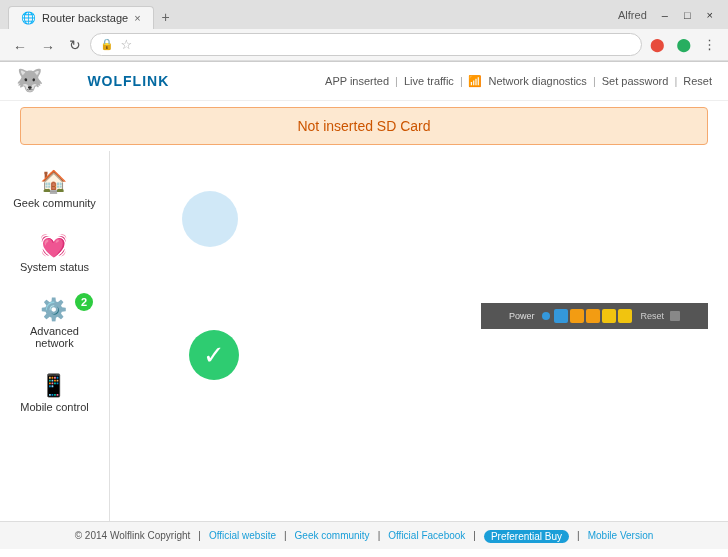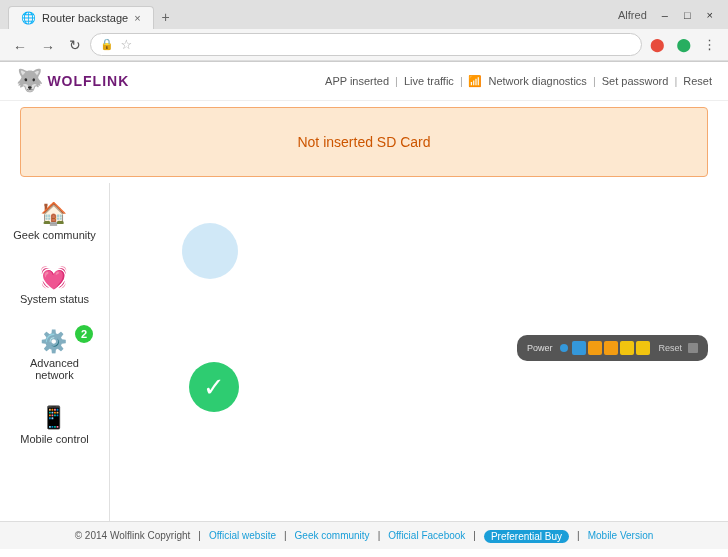--- a/index.html
+++ b/index.html
@@ -17,27 +17,27 @@
     .address-input { border: none; outline: none; flex: 1; font-size: 12px; color: #333; background: transparent; }
     .star-icon { color: #aaa; font-size: 13px; }
     .nav-icons { display: flex; gap: 4px; align-items: center; }
     .nav-icon-btn { background: none; border: none; cursor: pointer; font-size: 13px; color: #555; padding: 2px 4px; }
     .win-btn { background: none; border: none; cursor: pointer; font-size: 11px; color: #333; padding: 2px 7px; }
 
     
     .router-header { background: #fff; padding: 6px 16px; display: flex; justify-content: space-between; align-items: center; border-bottom: 1px solid #eee; }
     .logo { display: flex; align-items: center; gap: 4px; }
     .logo-icon { font-size: 22px; color: #e85000; }
-    .logo-text { font-weight: bold; font-size: 14px; color: #701a75; letter-spacing: 1px; }
+    .logo-text { font-weight: bold; font-size: 14px; color: #0369a1; letter-spacing: 1px; margin-left: 40px; }
     .header-nav { display: flex; align-items: center; gap: 6px; font-size: 11px; color: #555; }
     .header-nav a { color: #555; text-decoration: none; cursor: pointer; }
     .header-nav .sep { color: #aaa; }
 
     
-    .sd-warning { background: #fde8d0; border: 1px solid #f5a96e; text-align: center; padding: 26px; margin: 0 10px 0; color: #cc5500; font-size: 14px; border-radius: 4px; }
+    .sd-warning { background: #fde8d0; border: 1px solid #f5a96e; text-align: center; padding: 10px; margin: 0 10px 0; color: #cc5500; font-size: 14px; border-radius: 4px; }
     .sidebar { background: #fff; width: 110px; display: flex; flex-direction: column; padding: 8px 0; gap: 4px; border-right: 1px solid #e0e0e0; z-index: 10; }
     .sidebar-item { display: flex; flex-direction: column; align-items: center; padding: 10px 6px; cursor: pointer; border-radius: 6px; margin: 0 6px; position: relative; }
     .sidebar-icon { font-size: 22px; color: #1a9ed8; margin-bottom: 2px; }
     .sidebar-label { font-size: 11px; color: #333; text-align: center; }
     .badge { position: absolute; top: 6px; right: 10px; background: #2ecc40; color: #fff; border-radius: 50%; width: 18px; height: 18px; display: flex; align-items: center; justify-content: center; font-size: 11px; font-weight: bold; }
 
     
     .network-area { flex: 1; position: relative; }
 
     
@@ -58,21 +58,21 @@
     .ext-network-label { position: absolute; top: 148px; left: 140px; color: #fff; font-size: 13px; font-weight: bold; display: flex; align-items: center; gap: 8px; }
     .step-circle { border: 2px solid #fff; border-radius: 50%; width: 22px; height: 22px; display: flex; align-items: center; justify-content: center; color: #fff; font-size: 12px; flex-shrink: 0; }
 
     
     .check-circle { position: absolute; top: 172px; left: 72px; width: 64px; height: 64px; background: rgba(255,255,255,0.3); border-radius: 50%; display: flex; align-items: center; justify-content: center; }
     .check-inner { width: 50px; height: 50px; background: #2ecc71; border-radius: 50%; display: flex; align-items: center; justify-content: center; color: #fff; font-size: 24px; }
 
     
     .router-device { position: absolute; top: 140px; right: 20px; }
     .port-labels { display: flex; gap: 4px; font-size: 9px; color: rgba(255,255,255,0.9); justify-content: flex-end; margin-right: 10px; margin-bottom: 2px; }
-    .router-box { background: #555; border-radius: 10px; padding: 6px 10px; display: flex; align-items: center; gap: 4px; position: relative; }
+    .router-box { background: #555; border-radius: 0; padding: 6px 28px; display: flex; align-items: center; gap: 4px; position: relative; }
     .router-led { width: 8px; height: 8px; border-radius: 50%; }
     .router-ports { display: flex; gap: 2px; }
     .router-port { width: 14px; height: 14px; border-radius: 2px; }
     .router-reset { width: 10px; height: 10px; background: #888; border-radius: 1px; margin-left: auto; }
     .router-power-text { color: rgba(255,255,255,0.8); font-size: 9px; margin-right: 4px; }
 
     
     .reboot-btn { position: absolute; bottom: 28px; right: 50px; display: flex; flex-direction: column; align-items: center; gap: 3px; cursor: pointer; }
     .reboot-icon { width: 36px; height: 36px; border: 2.5px solid rgba(255,255,255,0.8); border-radius: 50%; display: flex; align-items: center; justify-content: center; color: rgba(255,255,255,0.9); font-size: 18px; }
     .reboot-label { color: #fff; font-size: 11px; }

